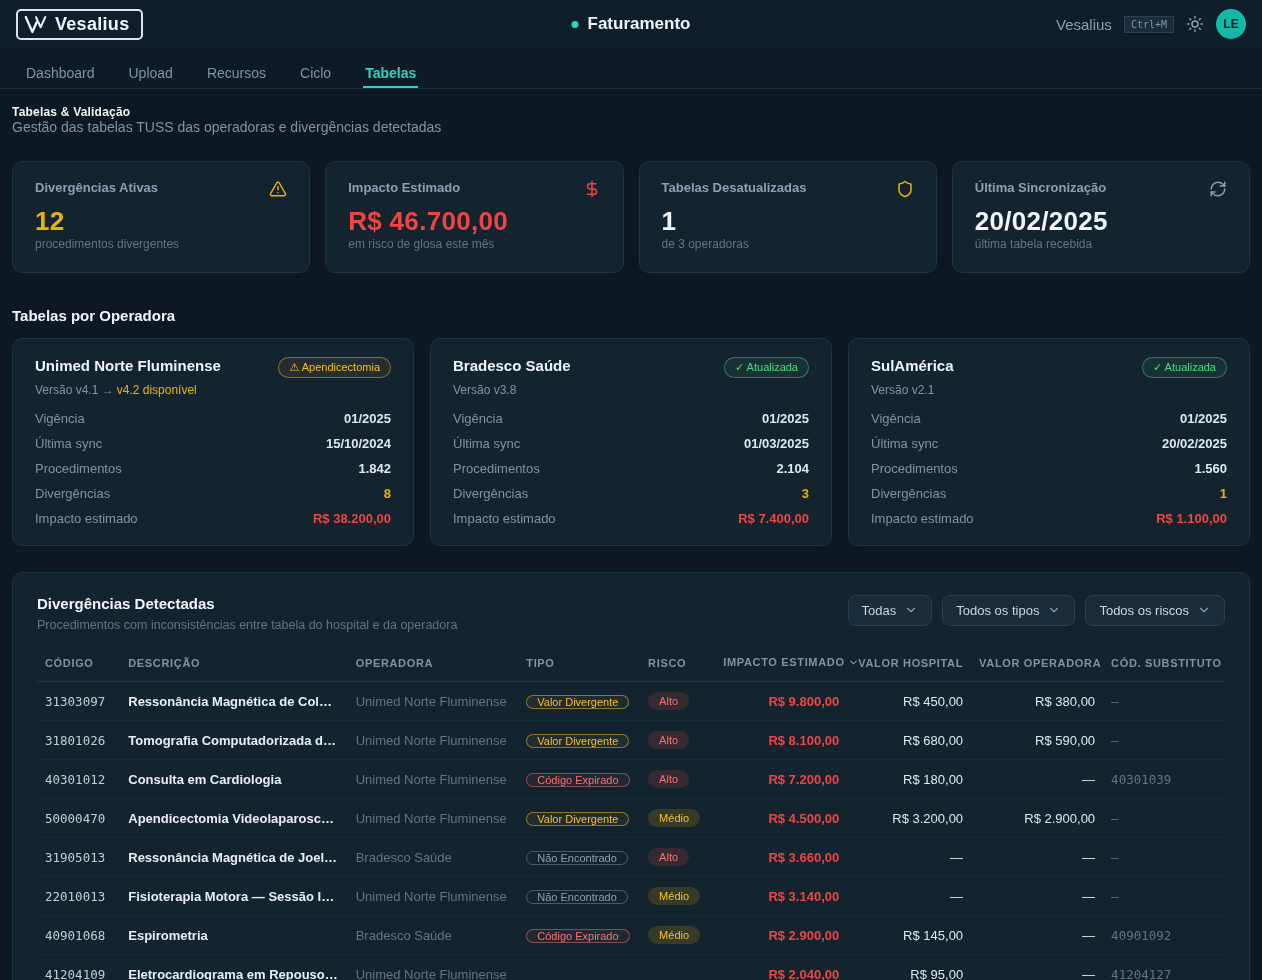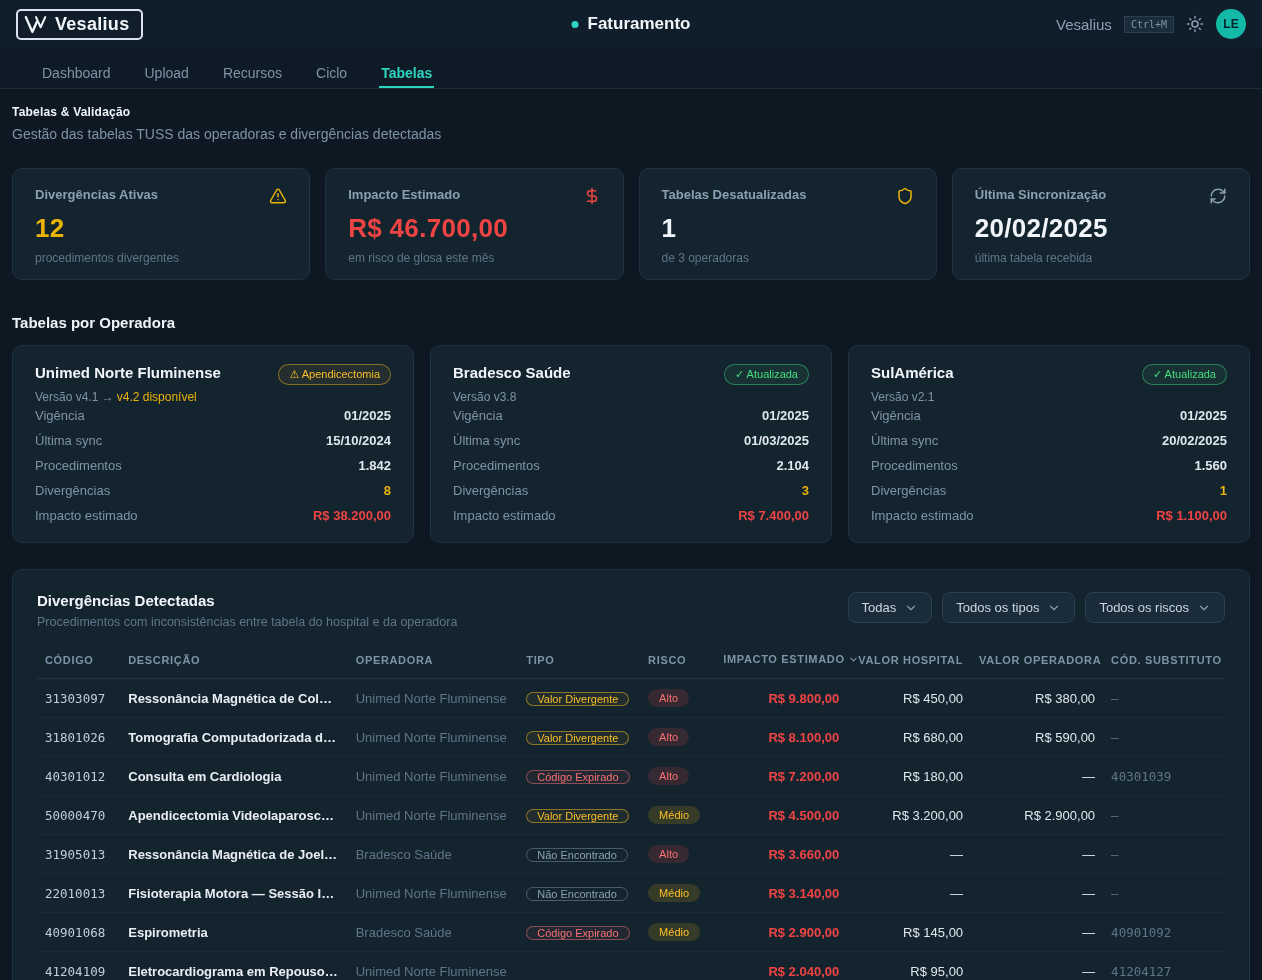--- a/index.html
+++ b/index.html
@@ -12,66 +12,66 @@
   .logo-text{font-size:18px;font-weight:600;letter-spacing:.3px;color:#f1f5f9}
   .topbar-center{position:absolute;left:50%;transform:translateX(-50%);display:flex;align-items:center;gap:9px;font-weight:700;font-size:17px;color:#f1f5f9}
   .dot{width:7px;height:7px;border-radius:50%;background:#2dd4bf}
   .topbar-right{margin-left:auto;display:flex;align-items:center;gap:12px}
   .user-label{color:#8aa0b2;font-size:15px}
   .kbd{font-family:"DejaVu Sans Mono",monospace;font-size:10px;color:#7e93a6;background:#1b2c3a;border:1px solid #2a3f51;border-radius:0;padding:2px 6px}
   .icon-btn{background:none;border:none;color:#8aa0b2;cursor:pointer;display:flex;align-items:center}
   .avatar{width:30px;height:30px;border-radius:50%;background:#14b8a6;color:#04262b;font-weight:700;font-size:12px;display:flex;align-items:center;justify-content:center;cursor:pointer}
 
   
-  .nav{height:41px;background:#0e1b26;border-bottom:1px solid #1c2b38;display:flex;gap:30px;padding:0 40px}
+  .nav{height:41px;background:#0e1b26;border-bottom:1px solid #1c2b38;display:flex;gap:30px;padding:0 24px}
   .nav-item{color:#7e93a6;font-size:14px;padding:11px 2px 0;cursor:pointer;border-bottom:2px solid transparent;background:none;border-top:none;border-left:none;border-right:none;font-family:inherit}
   .nav-item.active{color:#2dd4bf;border-bottom:2px solid #2dd4bf;font-weight:600}
 
   
   .main{padding:16px 12px 0}
   .page-title{font-size:12px;font-weight:700;letter-spacing:.2px;color:#f1f5f9}
-  .page-subtitle{color:#7e93a6;font-size:14px;margin-top:7px}
+  .page-subtitle{color:#7e93a6;font-size:14px;}
 
   .card{background:#14242f;border:1px solid #1f3241;border-radius:10px}
 
   
   .stats{display:grid;grid-template-columns:repeat(4,1fr);gap:15px;margin-top:26px}
   .stat-card{padding:18px 22px;height:112px}
   .stat-top{display:flex;justify-content:space-between;align-items:flex-start}
   .stat-label{color:#8aa0b2;font-size:13px;font-weight:600}
   .stat-value{font-size:26px;font-weight:700;margin-top:8px;letter-spacing:.3px;color:#f1f5f9}
-  .stat-caption{color:#5f7487;font-size:12px;margin-top:7px}
+  .stat-caption{color:#5f7487;font-size:12px;}
   .v-yellow{color:#eab308}.v-red{color:#ef4444}
   .icon-yellow{color:#eab308}.icon-red{color:#ef4444}.icon-muted{color:#8aa0b2}
 
   
   .section-title{font-size:15px;font-weight:700;margin-top:34px;color:#f1f5f9}
   .op-grid{display:grid;grid-template-columns:repeat(3,1fr);gap:16px;margin-top:14px}
   .op-card{padding:18px 22px}
   .op-head{display:flex;justify-content:space-between;align-items:flex-start;gap:8px}
   .op-name{font-size:15px;font-weight:700;color:#f1f5f9}
   .pill{font-size:11px;padding:3px 10px;border-radius:999px;white-space:nowrap}
   .pill.warn{color:#fbbf24;border:1px solid rgba(251,191,36,.45);background:rgba(251,191,36,.07)}
   .pill.ok{color:#4ade80;border:1px solid rgba(74,222,128,.45);background:rgba(74,222,128,.07)}
   .op-version{color:#7e93a6;font-size:12px;margin-top:5px}
   .op-version .upd{color:#eab308;margin-left:3px}
-  .op-rows{margin-top:4px;display:flex;flex-direction:column;gap:9px}
+  .op-rows{margin-top:14px;display:flex;flex-direction:column;gap:9px}
   .op-row{display:flex;justify-content:space-between;font-size:13px;line-height:16px}
   .op-row .k{color:#7e93a6}
   .op-row .v{color:#dfe7ee;font-weight:600}
   .op-row .v.y{color:#eab308}
   .op-row .v.r{color:#ef4444;font-weight:700}
 
   
   .div-card{margin-top:26px;padding:22px 24px 0;overflow:hidden}
   .div-head{display:flex;justify-content:space-between;align-items:flex-start}
   .div-title{font-size:15px;font-weight:700;color:#f1f5f9}
   .div-subtitle{color:#5f7487;font-size:12.5px;margin-top:6px}
   .filters{display:flex;gap:10px}
-  .filter-btn{display:flex;align-items:center;gap:8px;background:#1a2c3a;border:1px solid #2a3f51;color:#cbd6e0;font-size:13px;padding:7px 13px;border-radius:8px;cursor:pointer;font-family:inherit}
+  .filter-btn{display:flex;align-items:flex-start;gap:8px;background:#1a2c3a;border:1px solid #2a3f51;color:#cbd6e0;font-size:13px;padding:7px 13px;border-radius:8px;cursor:pointer;font-family:inherit}
   .filter-btn svg{color:#8aa0b2}
 
   table{width:100%;border-collapse:collapse;margin-top:18px;table-layout:fixed}
   thead th{font-size:11px;color:#7e93a6;text-transform:uppercase;letter-spacing:.06em;font-weight:700;text-align:left;padding:6px 8px 11px;border-bottom:1px solid #223544;white-space:nowrap}
   thead th.t-right{text-align:right}
   tbody td{font-size:13px;padding:0 8px;height:39px;border-bottom:1px solid #1b2b39;white-space:nowrap;overflow:hidden;text-overflow:ellipsis;vertical-align:middle}
   .c-code{font-family:"DejaVu Sans Mono",monospace;font-size:12.5px;color:#c3cdd7}
   .c-desc{color:#e9eef4;font-weight:600}
   .c-oper{color:#5f7487}
   .c-imp{color:#ef4444;font-weight:700;text-align:right}

